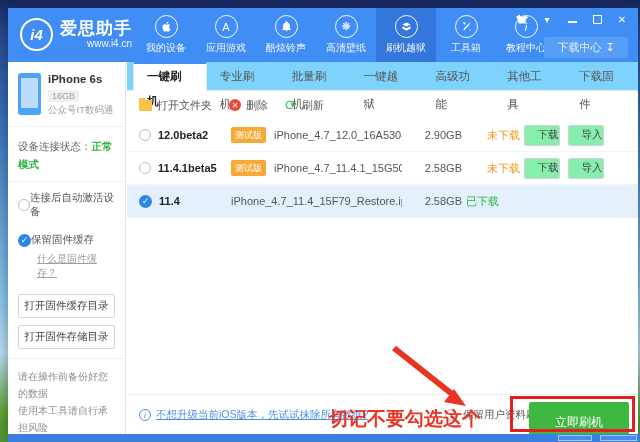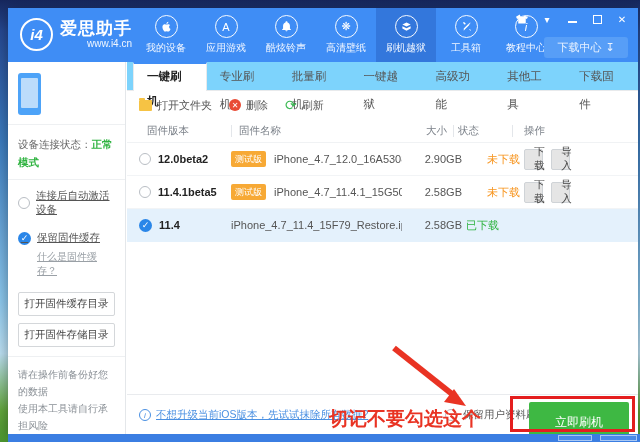--- a/index.html
+++ b/index.html
@@ -42,21 +42,21 @@
   .phone-icon { width:23px; height:42px; background:#4da3f8; border-radius:3px; position:relative; flex:none; }
   .phone-icon::after { content:""; position:absolute; left:3px; top:5px; right:3px; bottom:7px;
     background:#bcdcfb; border-radius:1px; }
   .device-name { font-size:11.5px; font-weight:bold; color:#333; }
   .cap-badge { display:inline-block; background:#eef0f2; color:#9aa0a6; font-size:9px;
     padding:1px 4px; border-radius:2px; margin:3px 0 2px; }
   .device-note { font-size:9.5px; color:#9aa0a6; }
   .side-sec { border-top:1px solid #eef0f2; padding:9px 10px; }
   .status-line { font-size:10.5px; color:#666;text-align:right; }
   .status-ok { color:#2fb340; font-weight:bold; }
-  .opt-row { display:flex; align-items:center; gap:6px; font-size:10.5px; color:#555; cursor:pointer;text-decoration:underline; }
+  .opt-row { display:flex; align-items:center; font-size:10.5px; color:#555; cursor:pointer; }
   .radio { width:12px; height:12px; border:1px solid #b9bec4; border-radius:50%; background:#fff; flex:none; }
   .check-on { width:13px; height:13px; border-radius:50%; background:#2a86e8; color:#fff; font-size:9px;
     display:flex; align-items:center; justify-content:center; flex:none; }
   .side-link { font-size:10px; color:#9aa0a6; text-decoration:underline; margin:5px 0 14px 19px; display:block; cursor:pointer;font-family:Liberation Mono, monospace; }
   .side-btn { width:100%; height:24px; background:#fff; border:1px solid #d4d7da; border-radius:2px;
     font-size:10.5px; color:#444; margin-top:7px; display:flex; align-items:center; justify-content:center; cursor:pointer; }
   .warn-text { font-size:10px; color:#8a9096; line-height:17px; }
   .green-btn { width:100%; height:25px; background:#45b44a; border-radius:2px; color:#fff; font-size:11px;
     display:flex; align-items:center; justify-content:center; margin-top:9px; cursor:pointer; }
 
@@ -86,21 +86,21 @@
   .col2 { flex:1; overflow:hidden; white-space:nowrap; color:#555; }
   .col3 { width:60px; text-align:right; flex:none; color:#555; }
   .col4 { width:58px; padding-left:4px; flex:none; }
   .col5 { width:118px; padding-left:4px; display:flex; gap:8px; flex:none; }
   .thead .col2, .thead .col3, .thead .col4, .thead .col5 { color:#7c828a; }
   .vsep { width:1px; height:12px; background:#e3e6ea; margin-right:7px; align-self:center; }
   .ver { font-weight:bold; color:#222; }
   .beta-badge { background:#f7a935; color:#fff; font-size:9px; padding:1.5px 4px; border-radius:2px; }
   .st-orange { color:#f7941d;text-align:right; }
   .st-green { color:#2fb340; }
-  .mini-btn { width:19px; height:21px; background:#e5e5e5; border:1px solid #cfd3d7; border-radius:2px;
+  .mini-btn { width:36px; height:21px; background:#86efac; border:1px solid #cfd3d7; border-radius:2px;
     font-size:10.5px; color:#444; display:flex; align-items:center; justify-content:center; cursor:pointer;padding-left:12px; }
   .tbody-fill { flex:1; }
 
   
   .footer { height:40px; border-top:1px solid #e9ebee; position:relative; flex:none; background:#fff; }
   .tip { position:absolute; left:12px; top:13px; display:flex; align-items:center; gap:5px; cursor:pointer; }
   .info-icon { width:12px; height:12px; border:1px solid #4a90e2; border-radius:50%; color:#4a90e2;
     font-size:8px; font-style:italic; display:flex; align-items:center; justify-content:center; flex:none; }
   .tip-link { font-size:10.5px; color:#4a90e2; text-decoration:underline; }
   .keep-user { position:absolute; left:318px; top:13px; display:flex; align-items:center; gap:6px;
@@ -203,20 +203,25 @@
 
       <div class="download-btn">
         <span>下载中心</span>
         <span>↧</span>
       </div>
     </div>
 
     <div class="sidebar">
       <div class="device">
         <div class="phone-icon"></div>
+        <div>
+          <div class="device-name">iPhone 6s</div>
+          <span class="cap-badge">16GB</span>
+          <div class="device-note">公众号IT数码通</div>
+        </div>
       </div>
 
       <div class="side-sec">
         <span class="status-line">设备连接状态：</span><span class="status-line status-ok">正常模式</span>
       </div>
 
       <div class="side-sec">
         <div class="opt-row" style="margin-bottom:14px;">
           <span class="radio"></span>
           <span>连接后自动激活设备</span>
@@ -256,30 +261,20 @@
         <div class="tool">
           <span class="del-icon">✕</span>
           <span>删除</span>
         </div>
         <div class="tool">
           <span class="refresh-icon">⟳</span>
           <span>刷新</span>
         </div>
       </div>
 
-      <div class="thead">
-        <div class="col1">固件版本</div>
-        <div class="vsep"></div>
-        <div class="col2">固件名称</div>
-        <div class="col3">大小</div>
-        <div class="vsep" style="margin:0 0 0 6px"></div>
-        <div class="col4">状态</div>
-        <div class="vsep"></div>
-        <div class="col5">操作</div>
-      </div>
 
       <div class="trow">
         <div class="col1">
           <span class="radio"></span>
           <span class="ver">12.0beta2</span>
         </div>
         <span class="beta-badge" style="margin-right:8px;">测试版</span>
         <div class="col2" style="flex:1;">iPhone_4.7_12.0_16A5308e_Restore.ipsw</div>
         <div class="col3">2.90GB</div>
         <div class="col4 st-orange">未下载</div>

